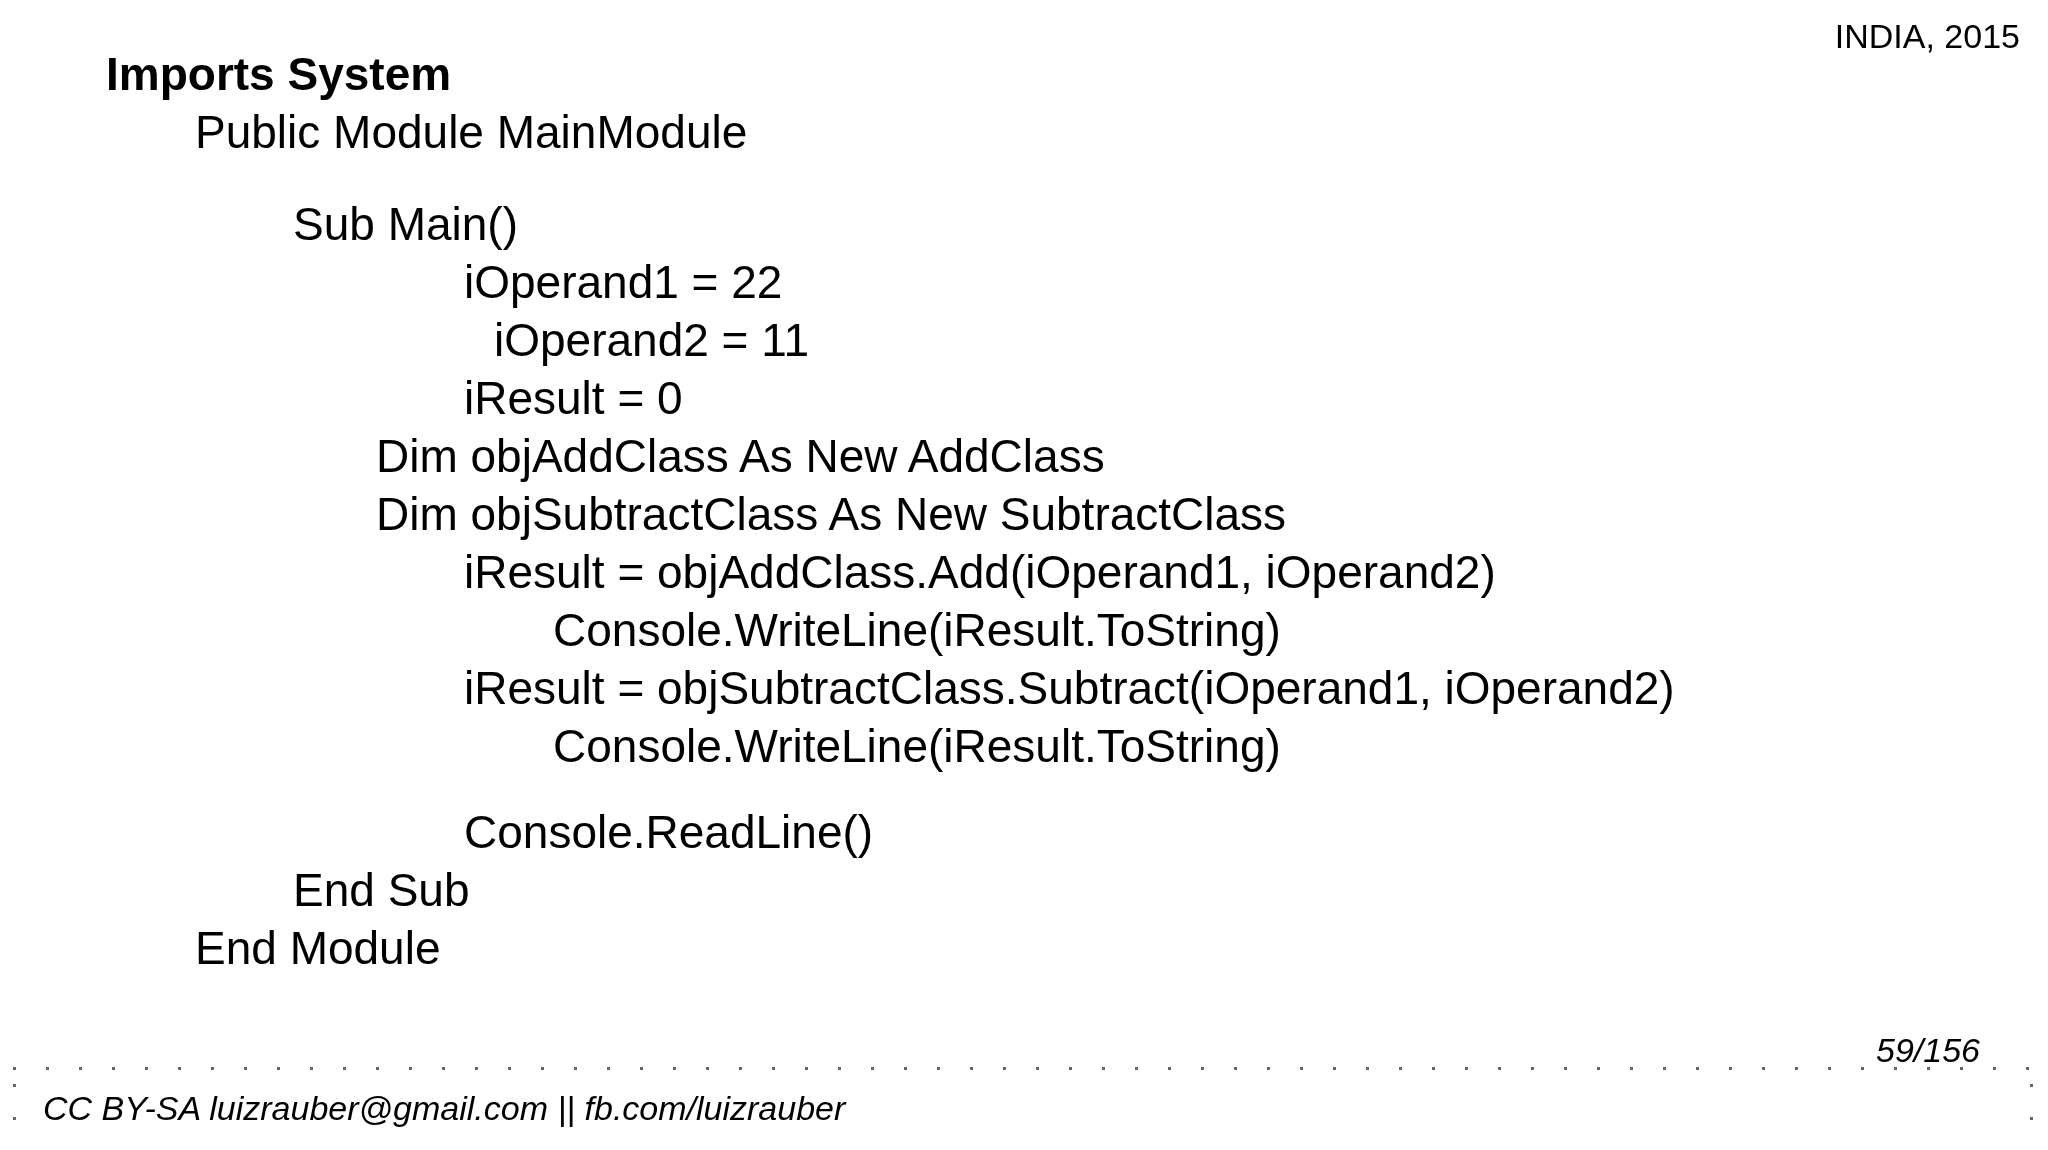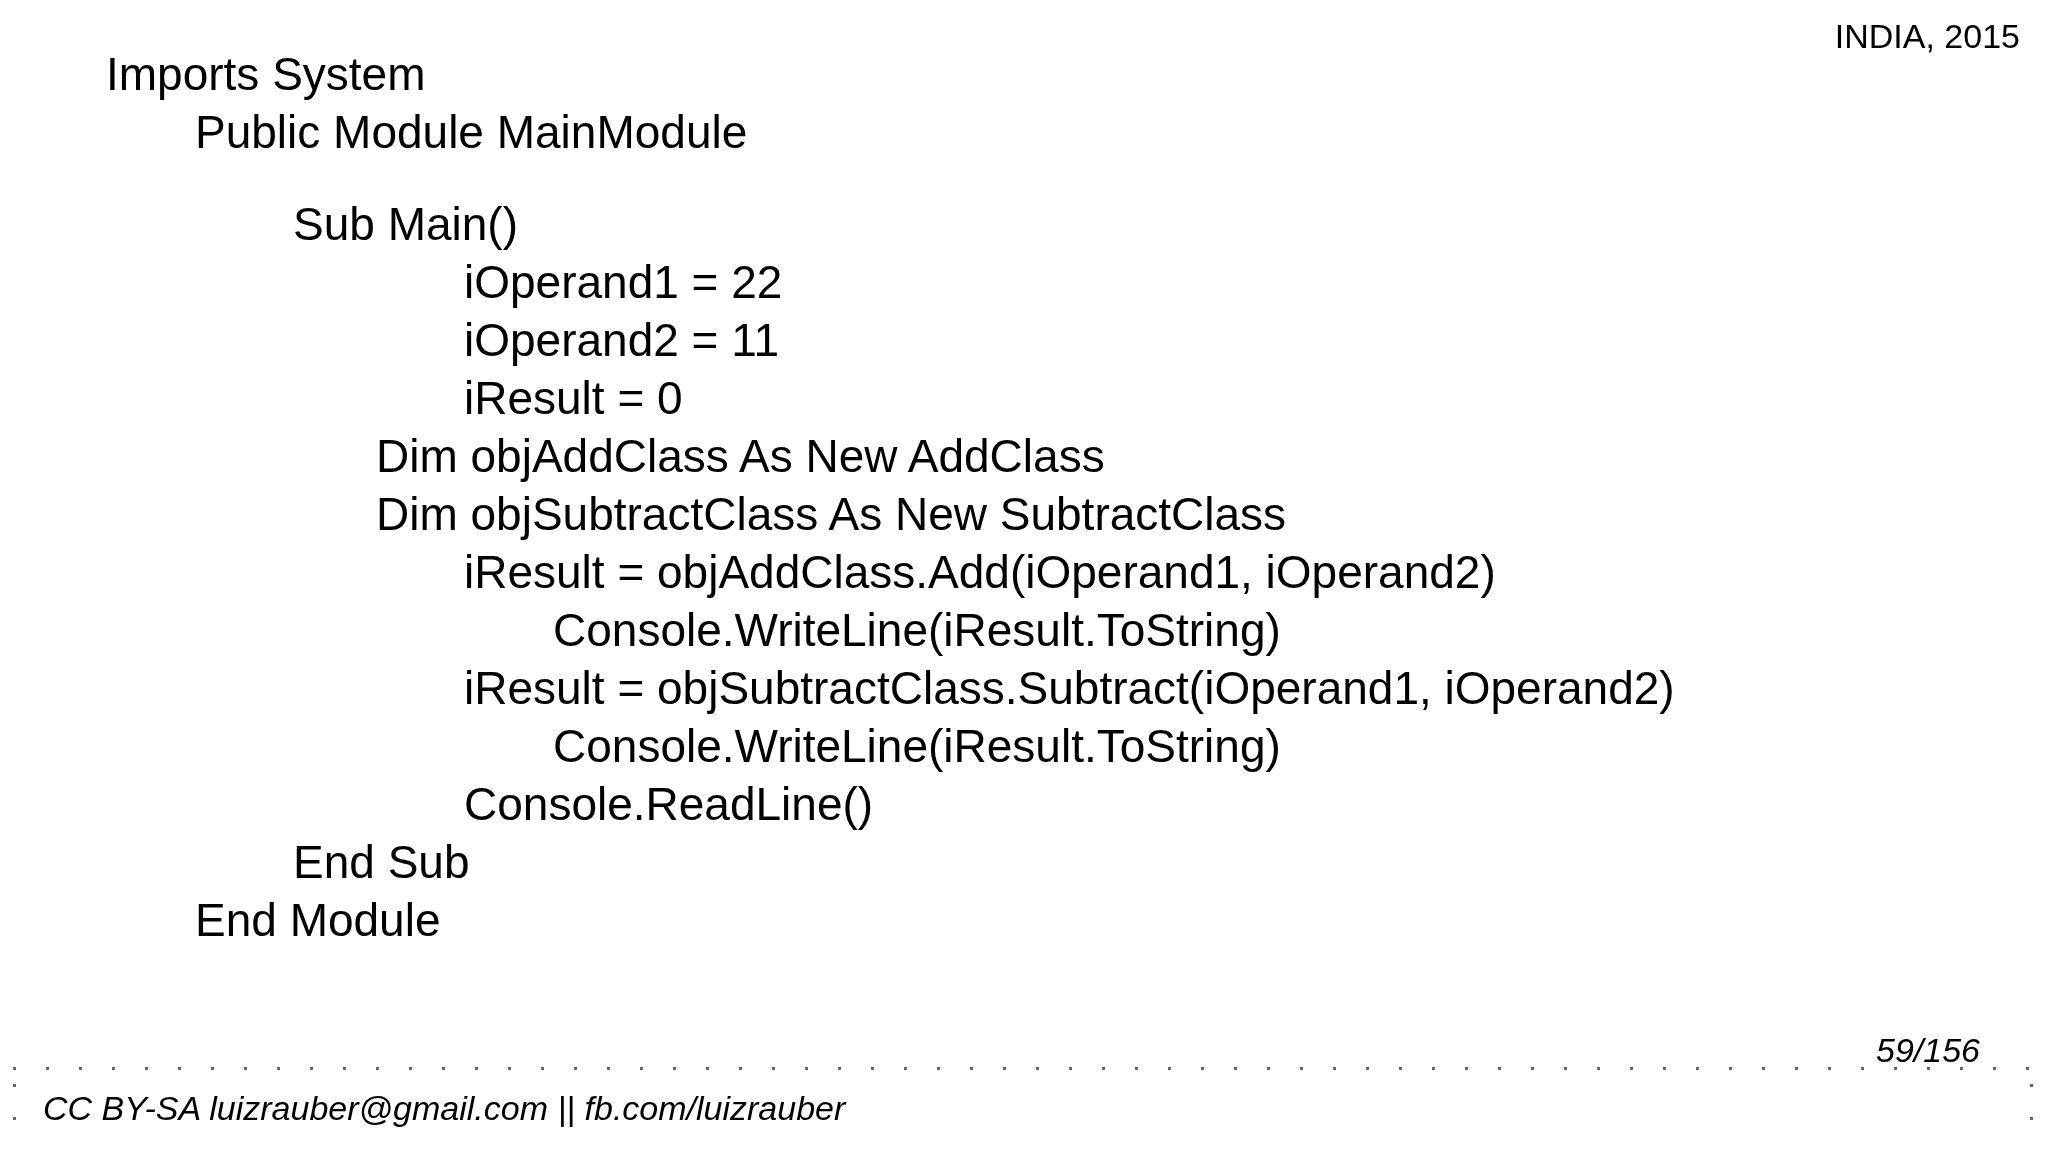--- a/index.html
+++ b/index.html
@@ -85,33 +85,33 @@
   }
 </style>
 </head>
 <body>
 
 <div class="slide">
 
   <div class="slide-date">INDIA, 2015</div>
 
   <div class="code-block">
-      <div class="code-line" style="padding-left: 106px;">Imports System</div>
+      <div class="code-line" style="padding-left: 106px; font-weight: bold;">Imports System</div>
       <div class="code-line" style="padding-left: 195px;">Public Module MainModule</div>
       <div class="code-line" style="padding-left: 293px; margin-top: 34px;">Sub Main()</div>
       <div class="code-line" style="padding-left: 464px;">iOperand1 = 22</div>
-      <div class="code-line" style="padding-left: 464px;">iOperand2 = 11</div>
+      <div class="code-line" style="padding-left: 464px; margin-left: 30px;">iOperand2 = 11</div>
       <div class="code-line" style="padding-left: 464px;">iResult = 0</div>
       <div class="code-line" style="padding-left: 376px;">Dim objAddClass As New AddClass</div>
       <div class="code-line" style="padding-left: 376px;">Dim objSubtractClass As New SubtractClass</div>
       <div class="code-line" style="padding-left: 464px;">iResult = objAddClass.Add(iOperand1, iOperand2)</div>
       <div class="code-line" style="padding-left: 553px;">Console.WriteLine(iResult.ToString)</div>
       <div class="code-line" style="padding-left: 464px;">iResult = objSubtractClass.Subtract(iOperand1, iOperand2)</div>
       <div class="code-line" style="padding-left: 553px;">Console.WriteLine(iResult.ToString)</div>
-      <div class="code-line" style="padding-left: 464px;">Console.ReadLine()</div>
+      <div class="code-line" style="padding-left: 464px; margin-top: 28px;">Console.ReadLine()</div>
       <div class="code-line" style="padding-left: 293px;">End Sub</div>
       <div class="code-line" style="padding-left: 195px;">End Module</div>
     </div>
 
   <div class="dotted-top"></div>
   <div class="dotted-left"></div>
   <div class="dotted-right"></div>
 
 
   <div class="footer-license">CC BY-SA luizrauber@gmail.com || fb.com/luizrauber</div>

